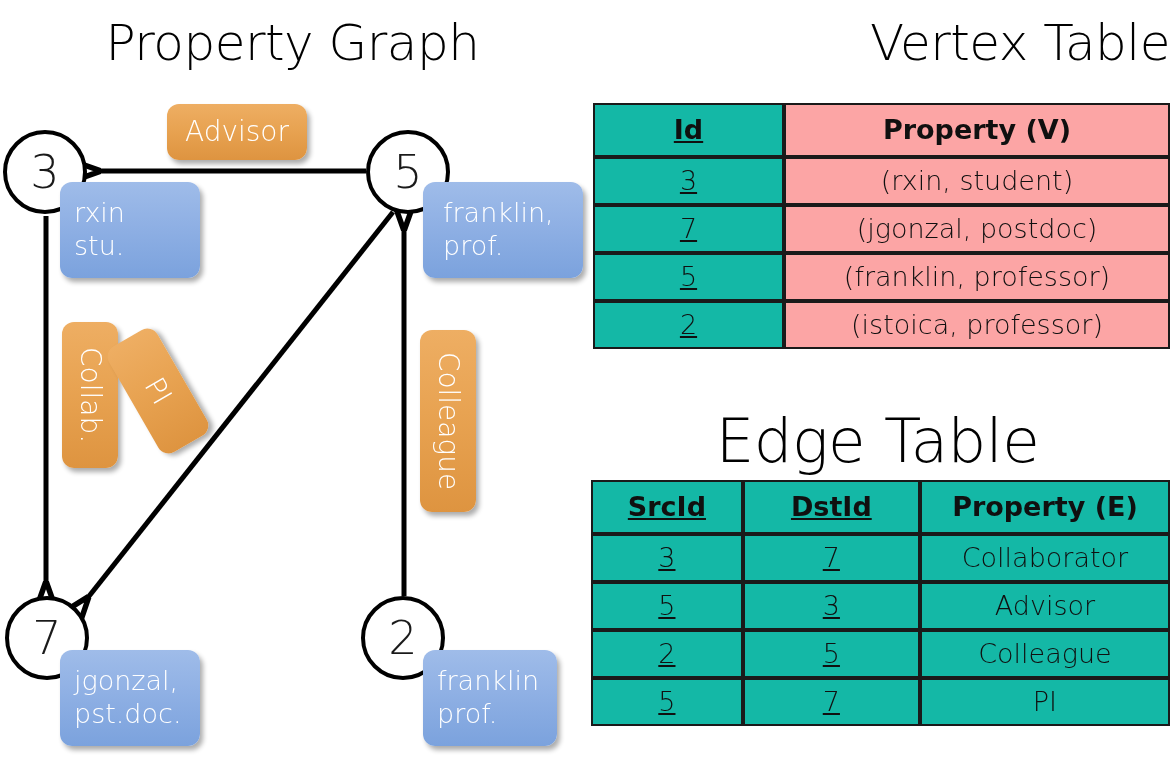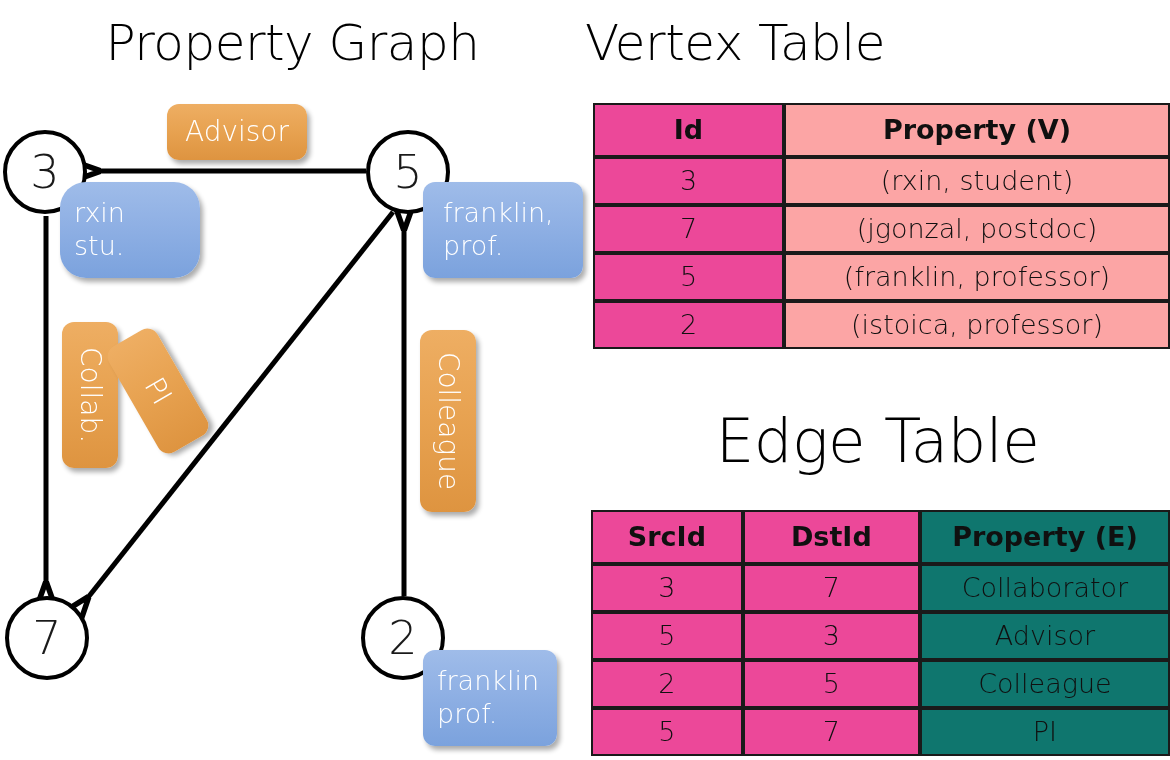--- a/index.html
+++ b/index.html
@@ -19,21 +19,21 @@
   
   .title {
     position: absolute;
     font-family: "DejaVu Sans", sans-serif;
     font-weight: 300;
     color: #000000;
     white-space: nowrap;
     letter-spacing: -0.5px;
   }
   #title-property-graph { left: 0; top: 14px; width: 585px; text-align: center; font-size: 50px; }
-  #title-vertex-table   { left: 585px; top: 14px; width: 585px; text-align: left; font-size: 50px; }
+  #title-vertex-table   { left: 585px; top: 14px; width: 585px; text-align: right; font-size: 50px; }
   #title-edge-table     { left: 585px; top: 405px; width: 585px; text-align: center; font-size: 61px; }
 
   
   #graph-panel {
     position: absolute;
     left: 0; top: 0;
     width: 585px; height: 760px;
   }
   #graph-svg { position: absolute; left: 0; top: 0; }
 
@@ -72,21 +72,21 @@
     box-shadow: 3px 4px 5px rgba(0,0,0,0.33);
   }
   .callout.blue {
     background: linear-gradient(to bottom, #9fbce9 0%, #8fb0e4 45%, #7ba2dd 100%);
   }
   .callout.orange {
     background: linear-gradient(to bottom, #eeae63 0%, #e8a352 45%, #de9440 100%);
   }
   .callout .line { font-size: 27px; line-height: 1.22; white-space: nowrap; }
 
-  #prop-rxin      { left: 60px;  top: 182px; width: 140px; height: 96px; padding: 0 14px; border-radius: 26px; }
+  #prop-rxin      { left: 60px;  top: 182px; width: 140px; height: 96px; padding: 0 14px; }
   #prop-franklin  { left: 423px; top: 182px; width: 160px; height: 96px; padding: 0 20px; }
   #prop-jgonzal   { left: 60px;  top: 650px; width: 140px; height: 96px; padding: 0 14px; }
   #prop-istoica   { left: 423px; top: 650px; width: 134px; height: 96px; padding: 0 14px; }
 
   #label-advisor {
     left: 167px; top: 104px; width: 140px; height: 56px;
     align-items: center; justify-content: center;
   }
   #label-advisor .line { font-size: 28px; }
 
@@ -126,29 +126,29 @@
     height: 44px;
     line-height: 44px;
     white-space: nowrap;
   }
   .data-table th {
     font-weight: 700;
     font-size: 27px;
     height: 50px;
     line-height: 50px;
   }
-  .data-table td.plain, .data-table th.plain { background: #ec4899; }
+  .data-table td.plain, .data-table th.plain { background: #14b8a6; text-decoration: underline; }
   .data-table td.vprop, .data-table th.vprop { background: #fca5a5; }
-  .data-table td.eprop, .data-table th.eprop { background: #0f766e; }
+  .data-table td.eprop, .data-table th.eprop { background: #14b8a6; }
 
   #vertex-table { left: 593px; top: 103px; }
   #vertex-table .col-id   { width: 187px; }
   #vertex-table .col-prop { width: 382px; }
 
-  #edge-table { left: 591px; top: 510px; }
+  #edge-table { left: 591px; top: 480px; }
   #edge-table .col-src  { width: 150px; }
   #edge-table .col-dst  { width: 176px; margin-top: 14px; }
   #edge-table .col-prop { width: 248px; }
 </style>
 </head>
 <body>
 
 <div id="graph-panel">
 
   <div class="title" id="title-property-graph">Property Graph</div>
@@ -175,20 +175,24 @@
   <div class="node" id="node-2">2</div>
 
   <div class="callout blue" id="prop-rxin">
     <span class="line">rxin</span>
     <span class="line">stu.</span>
   </div>
   <div class="callout blue" id="prop-franklin">
     <span class="line">franklin,</span>
     <span class="line">prof.</span>
   </div>
+  <div class="callout blue" id="prop-jgonzal">
+    <span class="line">jgonzal,</span>
+    <span class="line">pst.doc.</span>
+  </div>
   <div class="callout blue" id="prop-istoica">
     <span class="line">franklin</span>
     <span class="line">prof.</span>
   </div>
 
   <div class="callout orange" id="label-advisor">
     <span class="line">Advisor</span>
   </div>
   <div class="callout orange vlabel" id="label-collab">
     <span class="line">Collab.</span>

